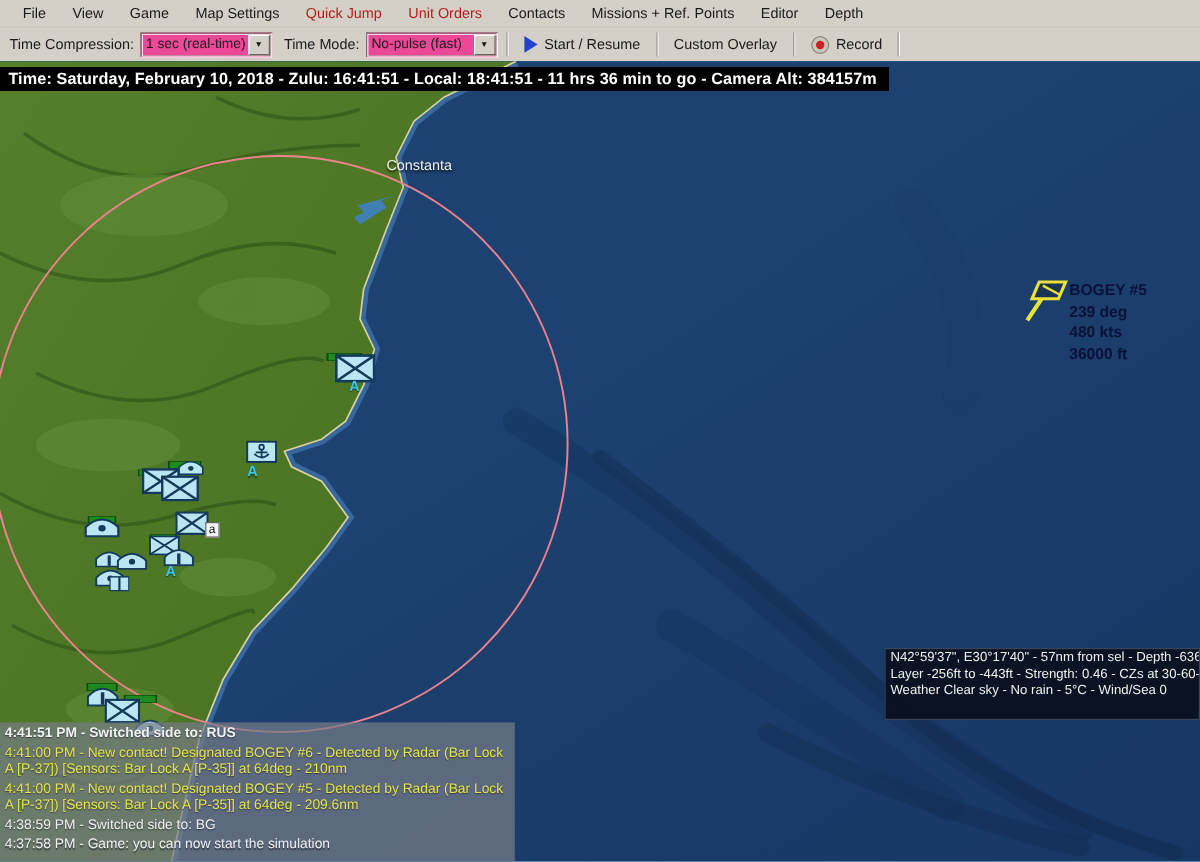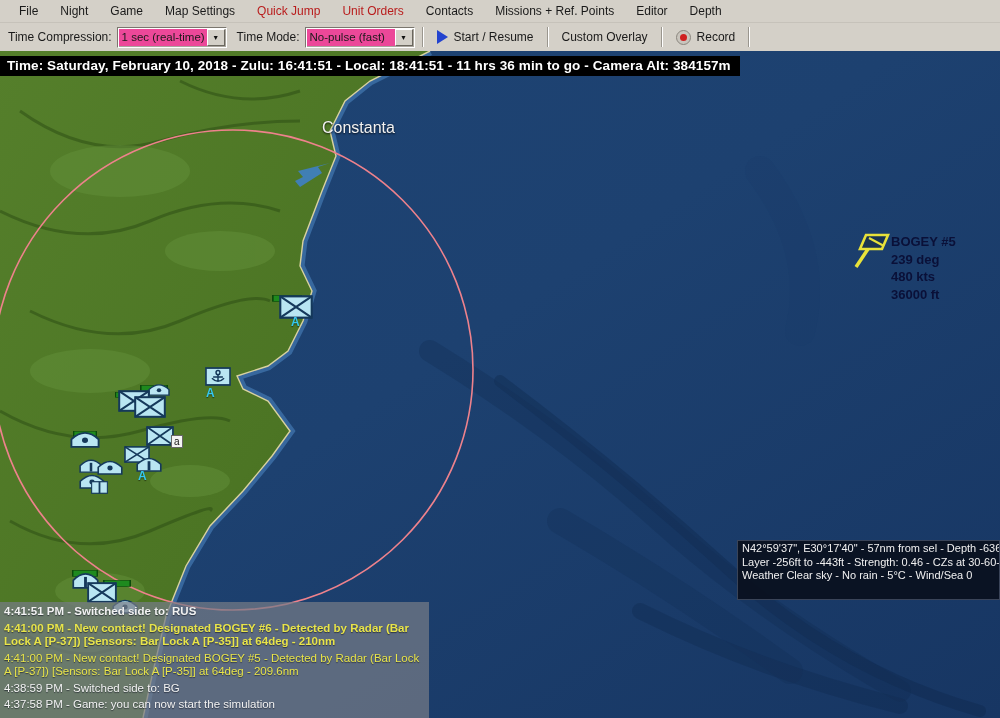--- a/index.html
+++ b/index.html
@@ -41,21 +41,21 @@
   
   .map{position:absolute;left:0;top:51px;width:1000px;height:667px;overflow:hidden;background:#0369a1;}
   .map svg.bg{position:absolute;left:0;top:0;}
   .timebar{
     position:absolute;left:0;top:5px;background:#000;color:#fff;
     font-size:13.5px;font-weight:bold;padding:2px 9px 3px 7px;white-space:nowrap;
     letter-spacing:0.1px;
   }
   .unit{position:absolute;}
   .map-label{position:absolute;white-space:nowrap;}
-  .map-label.place{color:#f2f2f2;font-size:16px;text-shadow:0 1px 2px rgba(0,0,0,.8);}
+  .map-label.place{color:#f2f2f2;font-size:12px;text-shadow:0 1px 2px rgba(0,0,0,.8);margin-top:12px;}
   .map-label.cyan{color:#35c8f0;font-size:12px;font-weight:bold;text-shadow:0 1px 1px rgba(0,0,0,.5);}
   .map-label.white-box{color:#111;font-size:10px;background:#f4f4f4;padding:0 2px;border:1px solid #666;line-height:11px;}
   .contact-block{position:absolute;left:891px;top:182px;color:#0a1038;font-weight:bold;font-size:13px;line-height:17.5px;}
   .contact-icon{position:absolute;left:852px;top:178px;}
   
   .infobox{
     position:absolute;left:737px;top:489px;right:0;height:57px;
     background:rgba(10,16,30,0.93);color:#f0f0f0;font-size:11px;line-height:13.5px;
     padding:1px 0 0 4px;overflow:hidden;border:1px solid #3a4458;
   }
@@ -66,21 +66,21 @@
     background:rgba(118,124,134,0.72);padding:3px 4px 0 4px;box-sizing:border-box;
     font-size:11.5px;line-height:13.5px;overflow:hidden;
   }
   .log-line{margin-bottom:3px;text-shadow:0 1px 1px rgba(20,25,35,.65);}
 </style>
 </head>
 <body>
 
 <div class="menubar">
     <span class="menu-item">File</span>
-    <span class="menu-item">Night</span>
+    <span class="menu-item">View</span>
     <span class="menu-item">Game</span>
     <span class="menu-item">Map Settings</span>
     <span class="menu-item disabled">Quick Jump</span>
     <span class="menu-item disabled">Unit Orders</span>
     <span class="menu-item">Contacts</span>
     <span class="menu-item">Missions + Ref. Points</span>
     <span class="menu-item">Editor</span>
     <span class="menu-item">Depth</span>
   </div>
 
@@ -281,18 +281,18 @@
   </div>
 
   <div class="infobox">
       <div>N42°59'37", E30°17'40" - 57nm from sel - Depth -6362</div>
       <div>Layer -256ft to -443ft - Strength: 0.46 - CZs at 30-60-90</div>
       <div>Weather Clear sky - No rain - 5°C - Wind/Sea 0</div>
     </div>
 
   <div class="msglog">
       <div class="log-line" style="color: rgb(242, 242, 242); font-weight: bold;">4:41:51 PM - Switched side to: RUS</div>
-      <div class="log-line" style="color: rgb(232, 228, 74); font-weight: bold;">4:41:00 PM - New contact! Designated BOGEY #6 - Detected by Radar (Bar Lock A [P-37])  [Sensors: Bar Lock A [P-35]] at 64deg - 210nm</div>
+      <div class="log-line" style="color: rgb(232, 228, 74);">4:41:00 PM - New contact! Designated BOGEY #6 - Detected by Radar (Bar Lock A [P-37])  [Sensors: Bar Lock A [P-35]] at 64deg - 210nm</div>
       <div class="log-line" style="color: rgb(232, 228, 74);">4:41:00 PM - New contact! Designated BOGEY #5 - Detected by Radar (Bar Lock A [P-37])  [Sensors: Bar Lock A [P-35]] at 64deg - 209.6nm</div>
       <div class="log-line" style="color: rgb(242, 242, 242);">4:38:59 PM - Switched side to: BG</div>
       <div class="log-line" style="color: rgb(242, 242, 242);">4:37:58 PM - Game: you can now start the simulation</div>
     </div>
 </div>
 
 </body></html>

